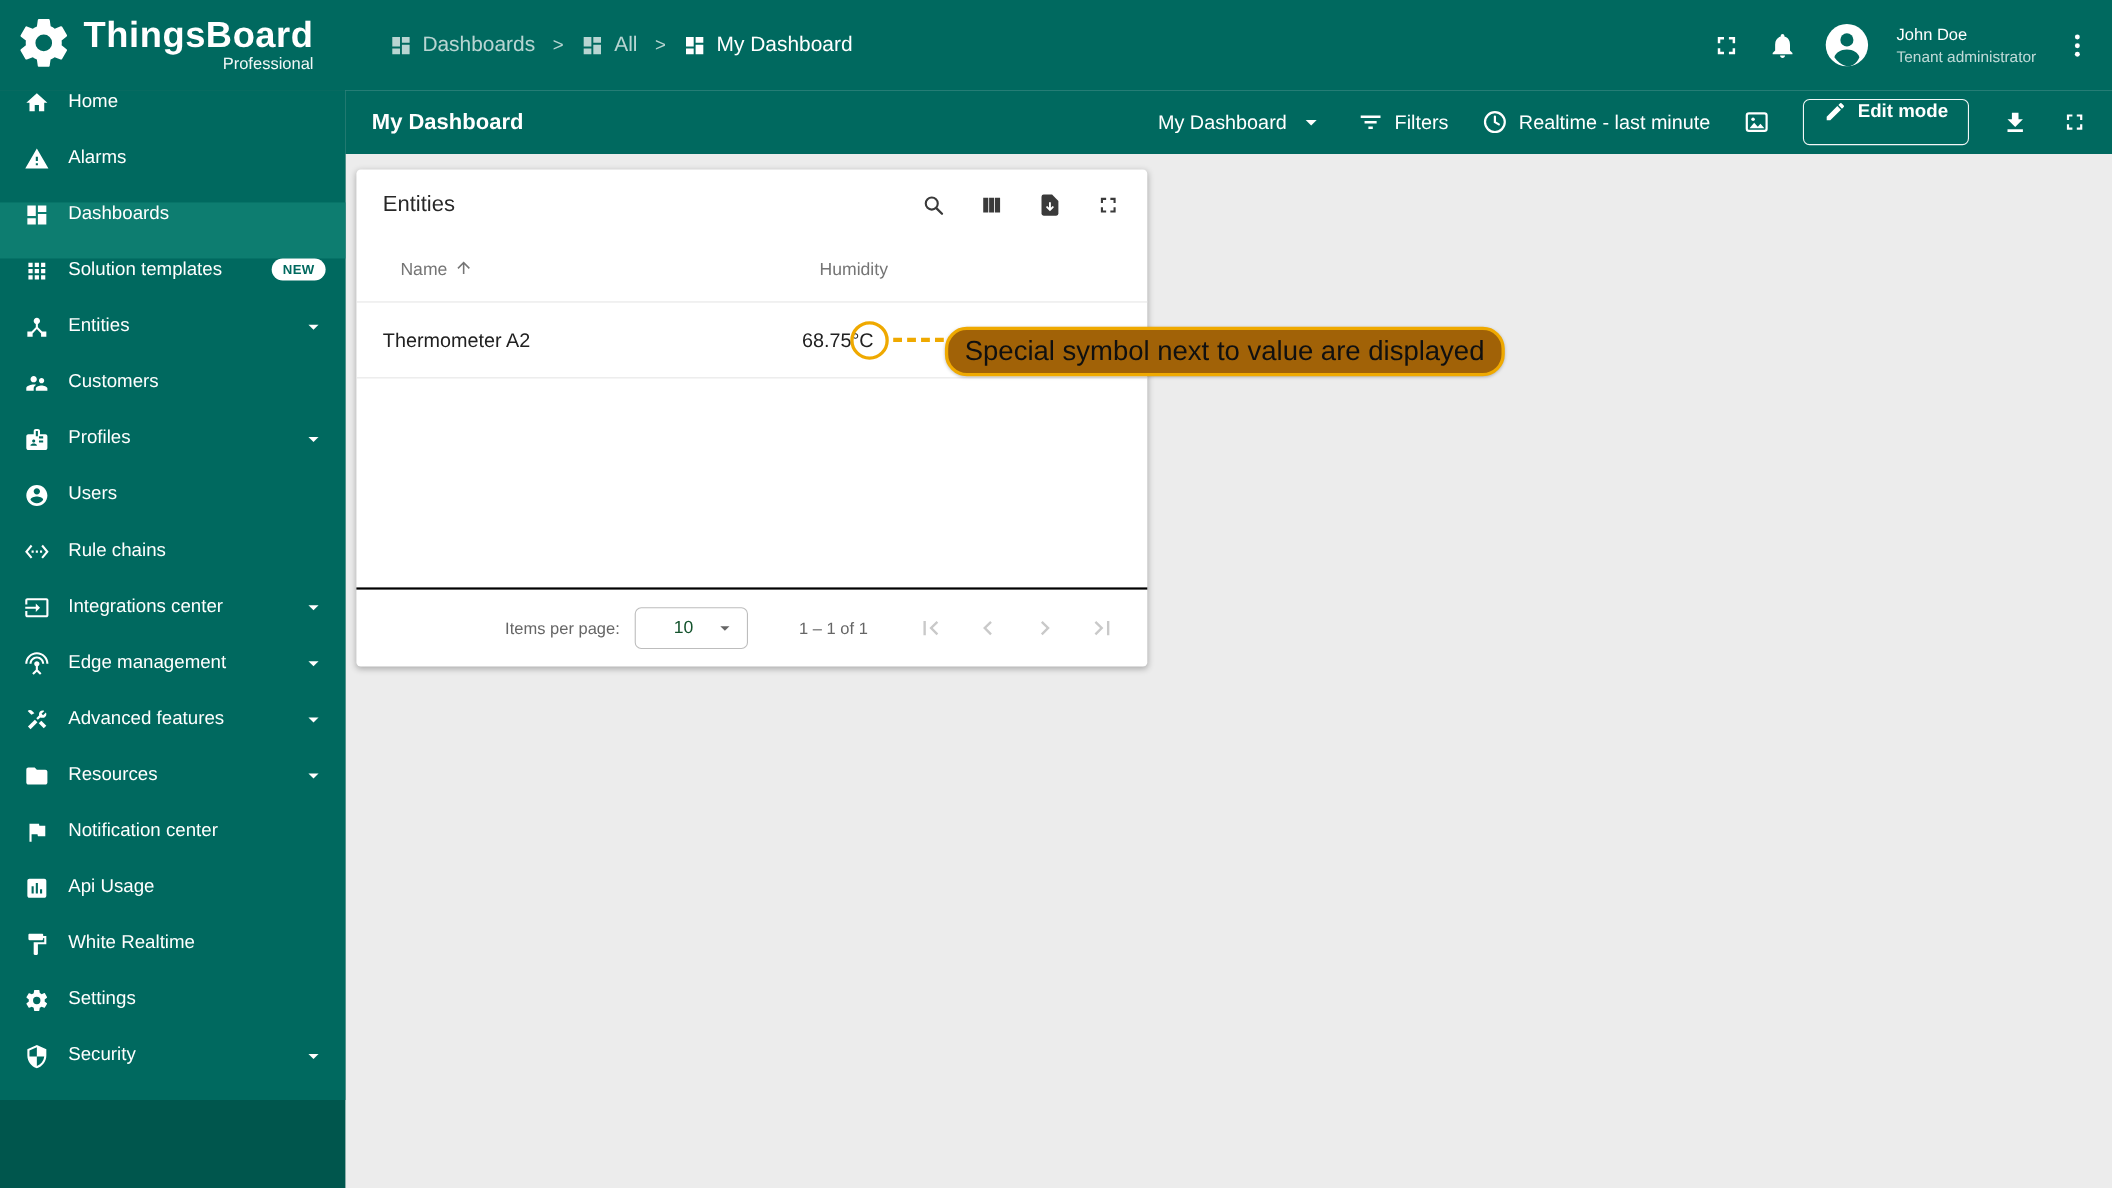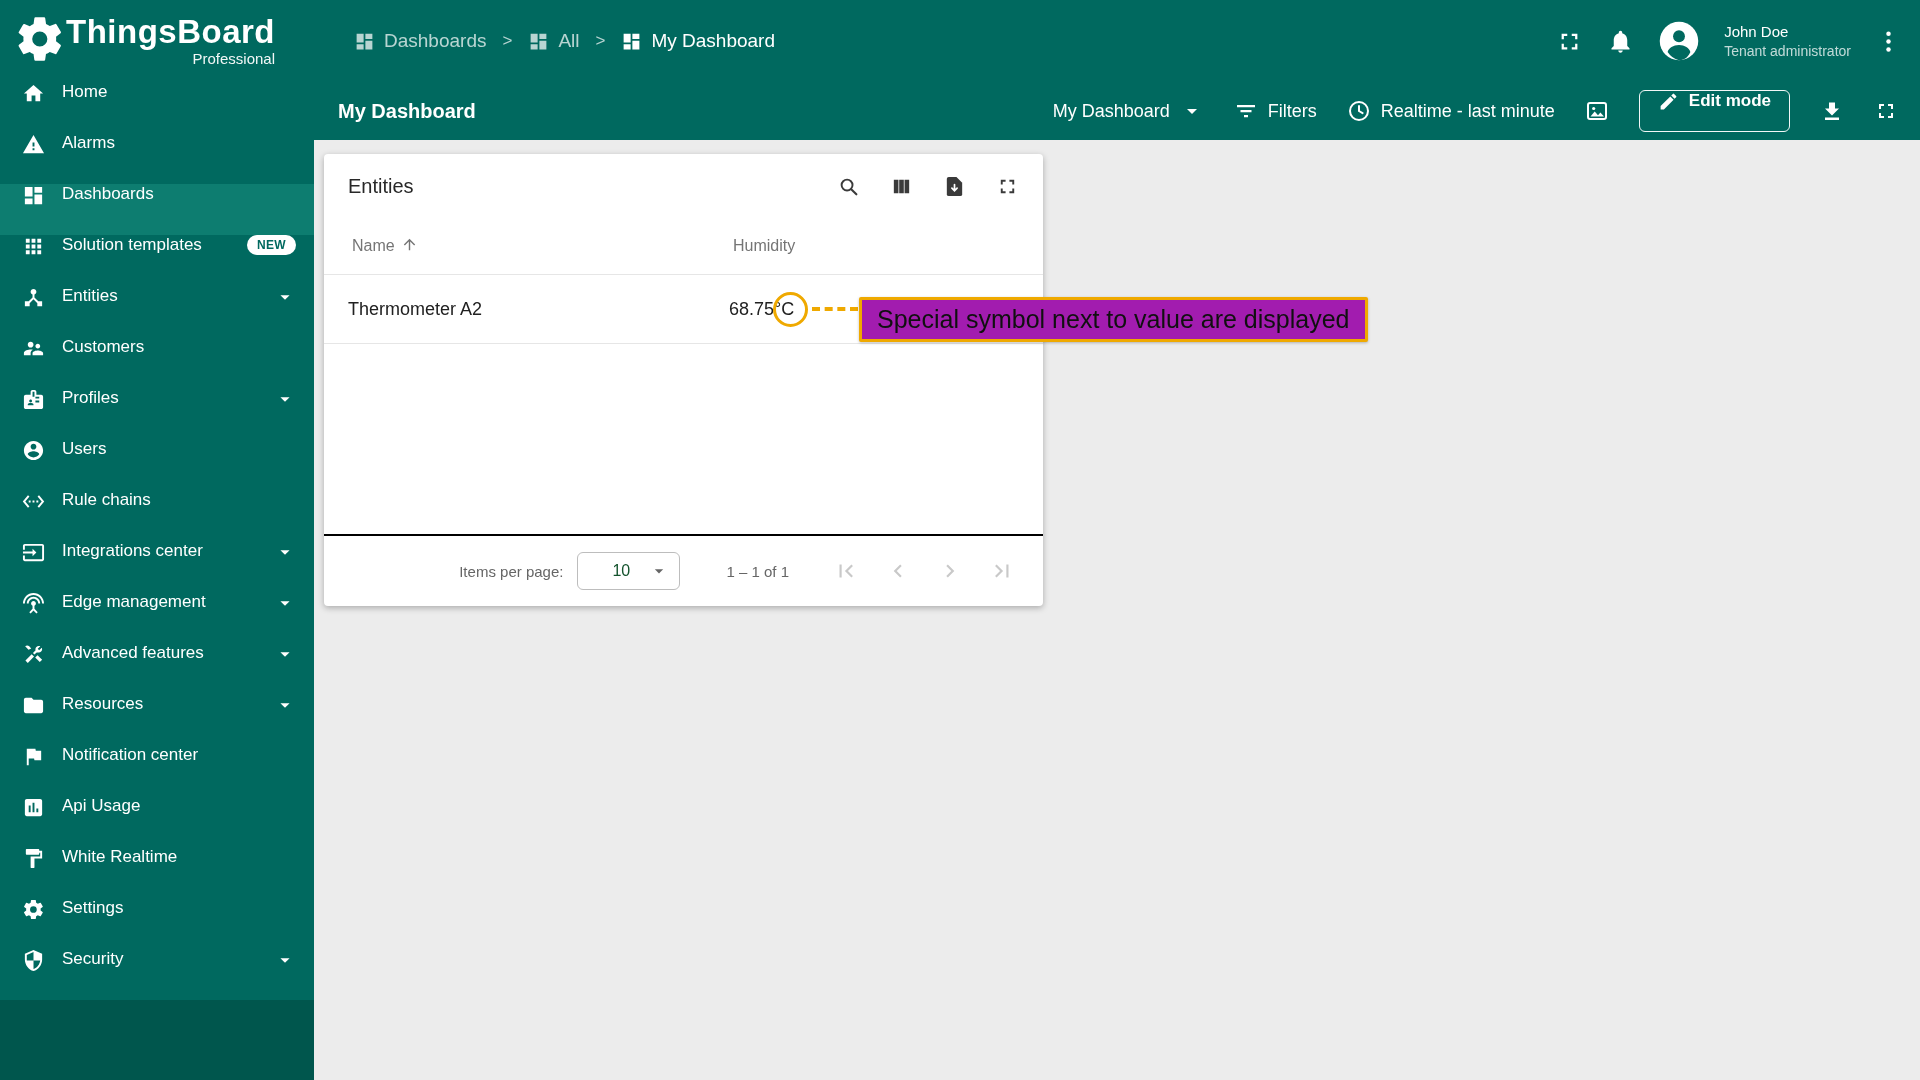--- a/index.html
+++ b/index.html
@@ -3,21 +3,21 @@
 <meta charset="utf-8">
 <style>
   html,body{margin:0;padding:0;background:#ececec;}
   *{box-sizing:border-box;}
   .app{position:relative;width:1920px;height:1080px;overflow:hidden;
        font-family:"Liberation Sans",sans-serif;-webkit-font-smoothing:antialiased;}
 
   
   .topbar{position:absolute;top:0;left:0;right:0;height:82px;background:#00695f;
           display:flex;align-items:center;color:#fff;z-index:3;}
-  .logo-area{width:314px;flex:none;display:flex;align-items:center;padding-left:14px;}
+  .logo-area{width:314px;flex:none;display:flex;align-items:center;gap:10px;padding-left:14px;}
   .logo-gear svg{width:52px;height:52px;fill:#fff;}
   .logo-text{display:flex;flex-direction:column;}
   .logo-title{font-size:33px;font-weight:600;letter-spacing:.5px;line-height:1;}
   .logo-sub{font-size:15px;text-align:right;margin-top:2px;opacity:.95;}
   .breadcrumbs{display:flex;align-items:center;gap:12px;padding-left:40px;font-size:19px;}
   .crumb{display:flex;align-items:center;gap:9px;color:rgba(255,255,255,.72);cursor:pointer;}
   .crumb.current{color:#fff;}
   .crumb svg{width:21px;height:21px;fill:currentColor;}
   .crumb-sep{color:rgba(255,255,255,.72);font-size:17px;margin:0 4px;}
   .topbar-right{margin-left:auto;display:flex;align-items:center;gap:24px;padding-right:18px;}
@@ -55,21 +55,21 @@
 
   
   .content{position:absolute;left:314px;top:140px;right:0;bottom:0;}
   .widget{position:absolute;left:10px;top:14px;width:719px;height:452px;background:#fff;
           border-radius:4px;box-shadow:0 2px 6px rgba(0,0,0,.28);display:flex;flex-direction:column;}
   .widget-header{height:64px;display:flex;align-items:center;padding:0 24px;}
   .widget-title{font-size:20px;color:#282828;}
   .widget-actions{margin-left:auto;display:flex;align-items:center;gap:30px;}
   .widget-actions .wa{cursor:pointer;display:flex;}
   .widget-actions svg{width:23px;height:23px;fill:#3a3a3a;}
-  .table-colheader{height:57px;display:flex;align-items:center;padding:0 28px;color:#757575;
+  .table-colheader{height:57px;display:flex;align-items:center;padding:0 40px;color:#757575;
                    font-size:16px;border-bottom:1px solid #e6e6e6;}
   .col-name{width:381px;display:flex;align-items:center;gap:6px;cursor:pointer;}
   .col-hum{cursor:pointer;}
   .sort-arrow svg{width:17px;height:17px;fill:#757575;}
   .table-row{height:69px;display:flex;align-items:center;padding:0 24px;font-size:18px;
              color:#212121;border-bottom:1px solid #e6e6e6;cursor:pointer;}
   .cell-name{width:381px;}
   .paginator{margin-top:auto;height:72px;border-top:2px solid #000000;display:flex;
              align-items:center;justify-content:flex-end;padding-right:28px;color:#666;font-size:15px;}
   .pp-select{width:103px;height:38px;border:1px solid #bdbdbd;border-radius:6px;display:flex;
@@ -79,21 +79,21 @@
   .range{margin-left:46px;}
   .pag-nav{display:flex;align-items:center;gap:26px;margin-left:44px;}
   .pag-nav .pg{display:flex;cursor:pointer;}
   .pag-nav svg{width:26px;height:26px;fill:#c9c9c9;}
 
   
   .ann-circle{position:absolute;left:459px;top:152px;width:35px;height:35px;border:3px solid #efa900;
               border-radius:50%;}
   .ann-dash{position:absolute;left:498px;top:167px;width:46px;border-top:4px dashed #efa900;}
   .ann-callout{position:absolute;left:545px;top:157px;height:45px;border:3px solid #efa900;
-               background:#a21caf;border-radius:2px;display:flex;align-items:center;
+               background:#a16207;border-radius:20px;display:flex;align-items:center;
                padding:0 15px;font-size:25px;color:#101010;white-space:nowrap;
                box-shadow:0 1px 3px rgba(0,0,0,.25);}
 </style>
 </head>
 <body>
 
 <div class="app">
 
   <header class="topbar">
     <div class="logo-area">

